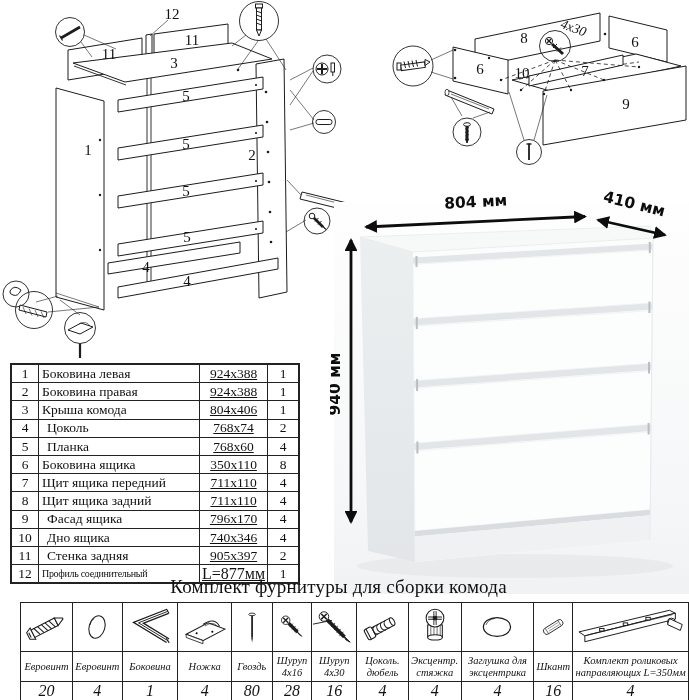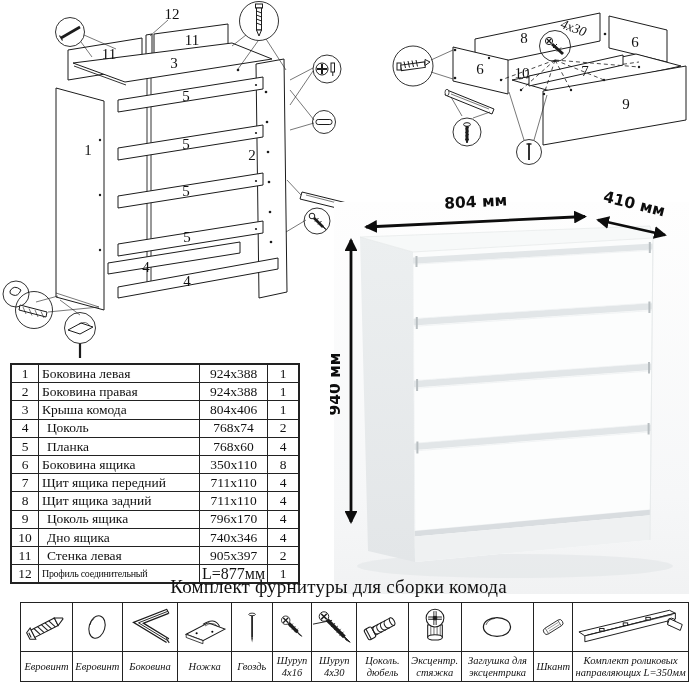--- a/index.html
+++ b/index.html
@@ -16,21 +16,21 @@
   .dim{font-family:"DejaVu Sans",sans-serif;font-weight:bold;font-size:15.5px;fill:#0d0d0d;text-anchor:middle;}
   
   #parts-table{position:absolute;left:10px;top:363px;border-collapse:collapse;table-layout:fixed;}
   #parts-table td{border:1px solid #222;height:17.2px;padding:0 2px;font-size:13.5px;line-height:1;
                   white-space:nowrap;overflow:hidden;}
   #parts-table{border:2px solid #222;}
   #parts-table .c-num{width:22px;text-align:center;}
   #parts-table .c-name{width:150px;text-align:left;padding-left:3px;margin-top:48px;}
   #parts-table .c-name.ind{padding-left:8px;}
   #parts-table .c-name.cond{font-size:10px;letter-spacing:-.3px;}
-  #parts-table .c-size{width:60px;text-align:center;}
+  #parts-table .c-size{width:60px;text-align:center;text-decoration:underline;}
   #parts-table .c-size.cond{font-size:16px;margin-top:9px;}
   #parts-table .c-qty{width:26px;text-align:center;}
   #hw-title{position:absolute;left:0;right:12px;top:576px;text-align:center;
             font-size:19px;letter-spacing:.2px;}
   #hw-table{position:absolute;left:20px;top:602px;border-collapse:collapse;table-layout:fixed;border:1.5px solid #222;font-style:italic;}
   #hw-table td{border:1px solid #222;padding:0;vertical-align:middle;text-align:center;overflow:hidden;}
   #hw-table .hw-icon-cell{height:48px;}
   #hw-table .hw-icon-cell svg{margin:1px auto;height:46px;max-width:96%;}
   #hw-table .hw-label-cell{height:27px;font-size:10.5px;line-height:1.08;padding:1px;}
   #hw-table .hw-qty-cell{height:18px;font-size:16px;}
@@ -386,33 +386,33 @@
           <td class="c-qty">4</td>
         </tr>
         <tr>
           <td class="c-num">8</td>
           <td class="c-name">Щит ящика задний</td>
           <td class="c-size">711x110</td>
           <td class="c-qty">4</td>
         </tr>
         <tr>
           <td class="c-num">9</td>
-          <td class="c-name ind">Цоколь ящика</td>
+          <td class="c-name ind">Фасад ящика</td>
           <td class="c-size">796x170</td>
           <td class="c-qty">4</td>
         </tr>
         <tr>
           <td class="c-num">10</td>
           <td class="c-name ind">Дно ящика</td>
           <td class="c-size">740x346</td>
           <td class="c-qty">4</td>
         </tr>
         <tr>
           <td class="c-num">11</td>
-          <td class="c-name ind">Стенка левая</td>
+          <td class="c-name ind">Стенка задняя</td>
           <td class="c-size">905x397</td>
           <td class="c-qty">2</td>
         </tr>
         <tr>
           <td class="c-num">12</td>
           <td class="c-name cond">Профиль соединительный</td>
           <td class="c-size cond">L=877мм</td>
           <td class="c-qty">1</td>
         </tr>
       </tbody>
@@ -566,16 +566,30 @@
           <td class="hw-label-cell">Ножка</td>
           <td class="hw-label-cell">Гвоздь</td>
           <td class="hw-label-cell">Шуруп 4x16</td>
           <td class="hw-label-cell">Шуруп 4x30</td>
           <td class="hw-label-cell">Цоколь. дюбель</td>
           <td class="hw-label-cell">Эксцентр. стяжка</td>
           <td class="hw-label-cell">Заглушка для эксцентрика</td>
           <td class="hw-label-cell">Шкант</td>
           <td class="hw-label-cell">Комплект роликовых направляющих L=350мм</td>
         </tr>
+      <tr>
+          <td class="hw-qty-cell">20</td>
+          <td class="hw-qty-cell">4</td>
+          <td class="hw-qty-cell">1</td>
+          <td class="hw-qty-cell">4</td>
+          <td class="hw-qty-cell">80</td>
+          <td class="hw-qty-cell">28</td>
+          <td class="hw-qty-cell">16</td>
+          <td class="hw-qty-cell">4</td>
+          <td class="hw-qty-cell">4</td>
+          <td class="hw-qty-cell">4</td>
+          <td class="hw-qty-cell">16</td>
+          <td class="hw-qty-cell">4</td>
+        </tr>
     </tbody>
   </table>
 
 </div>
 
 </body></html>

